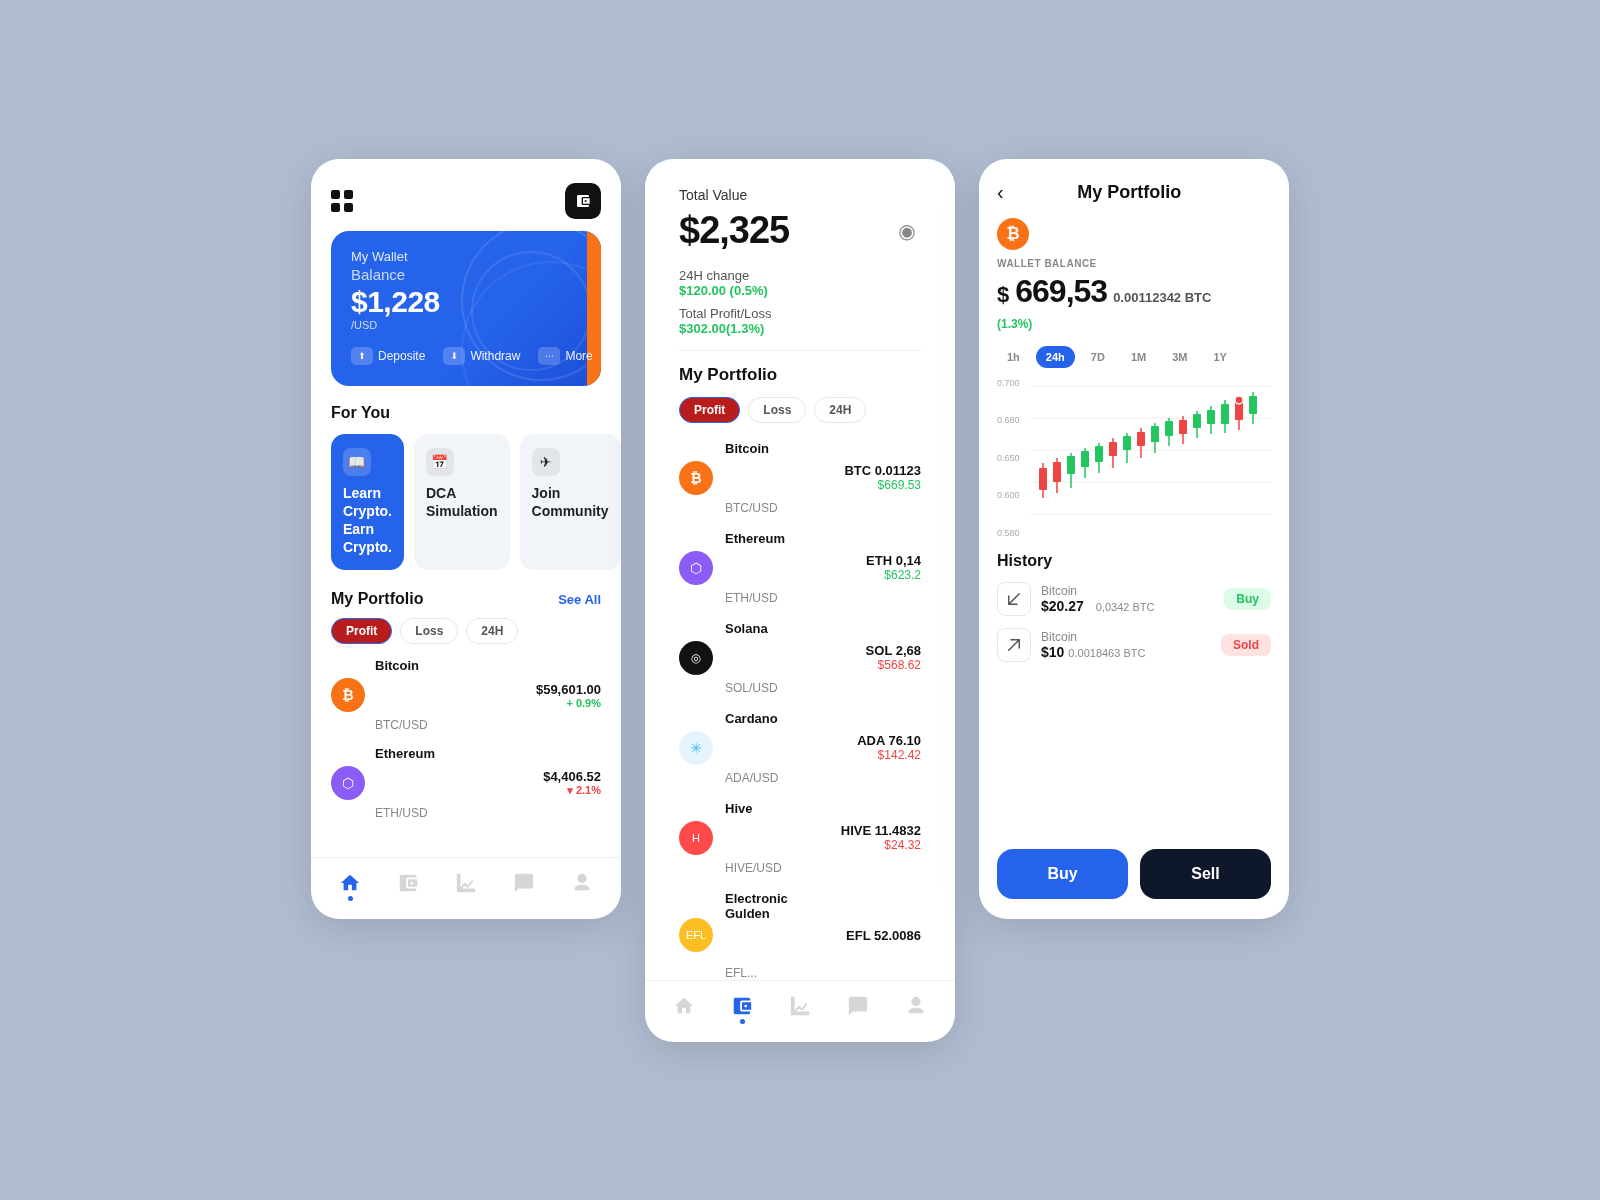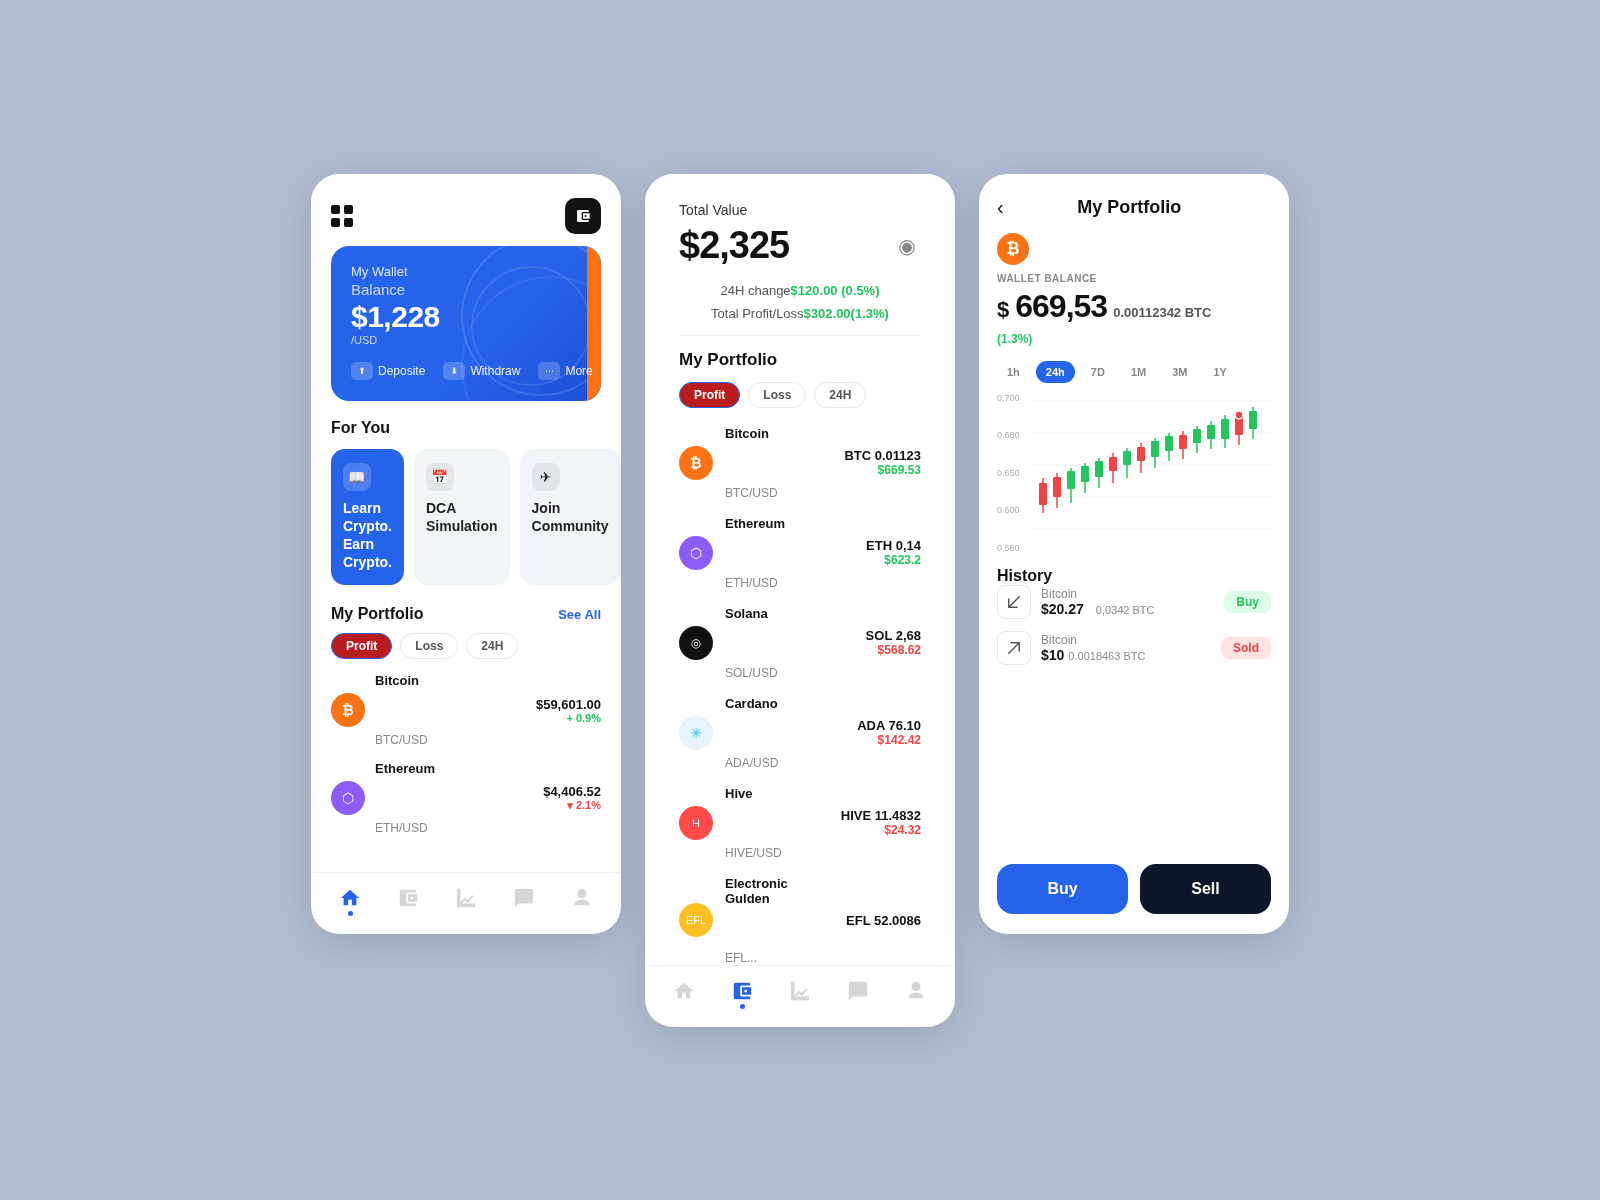--- a/index.html
+++ b/index.html
@@ -113,33 +113,33 @@
     .bottom-nav { display: flex; justify-content: space-around; padding: 14px 10px 18px; border-top: 1px solid #f0f0f0; margin-top: auto; }
     .nav-item { display: flex; flex-direction: column; align-items: center; gap: 2px; opacity: 0.4; }
     .nav-item.active { opacity: 1; color: #2563eb; }
     .nav-dot { width: 5px; height: 5px; border-radius: 50%; background: #2563eb; }
 
     
     .s2-content { padding: 28px 34px 0; flex: 1; }
     .total-value-label { font-size: 14px; color: #333; font-weight: 500; margin-bottom: 6px; }
     .total-value-amount { font-size: 38px; font-weight: 800; color: #111; margin-bottom: 16px; letter-spacing: -1px; }
     .eye-btn { float: right; width: 28px; height: 28px; display: flex; align-items: center; justify-content: center; color: #888; font-size: 18px; margin-top: -48px; cursor: pointer; }
-    .stats-row { display: flex; justify-content: center; margin-bottom: 8px; }
+    .stats-row { display: flex; justify-content: space-between; margin-bottom: 8px; flex-direction: column; }
     .stat-label { font-size: 13px; color: #555; }
     .stat-value { font-size: 13px; font-weight: 600; color: #22c55e; }
     .divider { height: 1px; background: #f0f0f0; margin: 14px 0; }
     .s2-portfolio-header { font-size: 17px; font-weight: 800; color: #111; margin-bottom: 12px; }
     .s2-filter-tabs { display: flex; gap: 8px; margin-bottom: 18px; }
 
     .s2-crypto-list { display: flex; flex-direction: column; gap: 16px; }
     .s2-crypto-item { display: flex; align-items: center; gap: 12px; }
     .s2-crypto-info { flex: 1; }
     .s2-crypto-right { text-align: right; }
     .s2-crypto-amount { font-size: 13px; font-weight: 700; color: #111; }
-    .s2-crypto-value { font-size: 12px; font-weight: 700; }
+    .s2-crypto-value { font-size: 12px; font-weight: 400; }
 
     
     .s3-header { display: flex; align-items: center; padding: 22px 18px 14px; position: relative; }
     .back-btn { font-size: 20px; color: #111; margin-right: 10px; cursor: pointer; }
     .s3-title { flex: 1; text-align: center; font-size: 18px; font-weight: 800; color: #111; margin-right: 26px; }
     .coin-tabs { display: flex; gap: 8px; padding: 0 18px 16px; overflow: hidden; }
     .coin-tab { padding: 6px 14px; border-radius: 20px; font-size: 12px; font-weight: 600; border: 1.5px solid #e2e8f0; color: #555; background: white; cursor: pointer; }
     .coin-tab.active { background: #2563eb; color: white; border-color: #2563eb; }
 
     .s3-wallet-section { padding: 0 18px 14px; }
@@ -153,21 +153,21 @@
 
     .time-tabs { display: flex; gap: 6px; padding: 0 18px 10px; }
     .time-tab { padding: 5px 10px; border-radius: 14px; font-size: 11px; font-weight: 600; color: #888; cursor: pointer; }
     .time-tab.active { background: #2563eb; color: white; }
 
     .chart-container { padding: 0 18px; margin-bottom: 14px; position: relative; height: 160px; }
     .chart-y-labels { position: absolute; left: 18px; top: 0; height: 100%; display: flex; flex-direction: column; justify-content: space-between; }
     .chart-y-label { font-size: 9px; color: #aaa; }
 
     .history-section { padding: 0 18px; }
-    .history-title { font-size: 16px; font-weight: 800; color: #111; margin-bottom: 0; }
+    .history-title { font-size: 16px; font-weight: 800; color: #111; margin-bottom: 12px; }
     .history-item { display: flex; align-items: center; gap: 10px; margin-bottom: 12px; }
     .history-icon { width: 34px; height: 34px; border: 1.5px solid #e2e8f0; border-radius: 8px; display: flex; align-items: center; justify-content: center; font-size: 14px; color: #555; }
     .history-info { flex: 1; }
     .history-coin { font-size: 12px; color: #888; }
     .history-amount { font-size: 14px; font-weight: 800; color: #111; }
     .history-btc { font-size: 11px; color: #888; }
     .history-badge { padding: 4px 12px; border-radius: 8px; font-size: 12px; font-weight: 700; }
     .badge-buy { background: #dcfce7; color: #22c55e; }
     .badge-sold { background: #fee2e2; color: #ef4444; }
 

